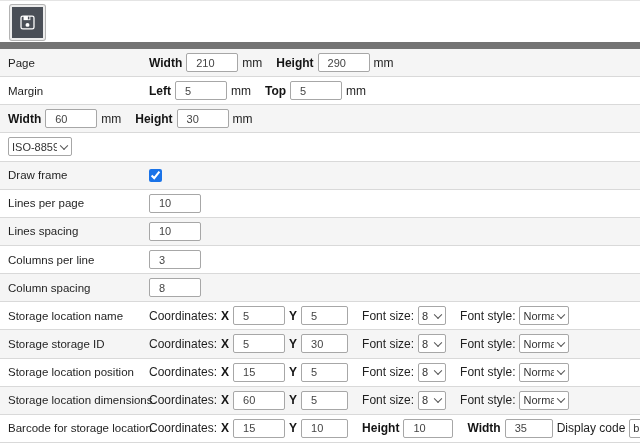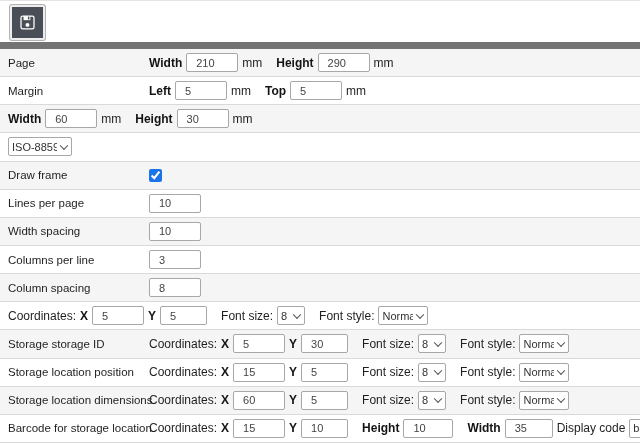--- a/index.html
+++ b/index.html
@@ -117,38 +117,39 @@
         <input type="checkbox" checked="" style="">
       </div>
     </div>
     <div class="row">
       <span class="plain row-label">Lines per page</span>
       <div class="controls">
         <input class="w52" type="text" value="10" style="">
       </div>
     </div>
     <div class="row">
-      <span class="plain row-label">Width spacing</span>
+      <span class="plain row-label">Lines spacing</span>
       <div class="controls">
         <input class="w52" type="text" value="10" style="">
       </div>
     </div>
     <div class="row">
       <span class="plain row-label">Columns per line</span>
       <div class="controls">
         <input class="w52" type="text" value="3" style="">
       </div>
     </div>
     <div class="row">
       <span class="plain row-label">Column spacing</span>
       <div class="controls">
         <input class="w52" type="text" value="8" style="">
       </div>
     </div>
     <div class="row">
+      <span class="plain row-label">Storage location name</span>
       <div class="controls">
         <span class="plain ">Coordinates:</span>
         <b>X</b>
         <input class="w52" type="text" value="5" style="">
         <b>Y</b>
         <input class="w47" type="text" value="5" style="">
         <span class="plain ml10">Font size:</span>
         <span class="sel sel-fontsize">
           <select><option>8 px</option></select>
           <span class="chev"></span>

